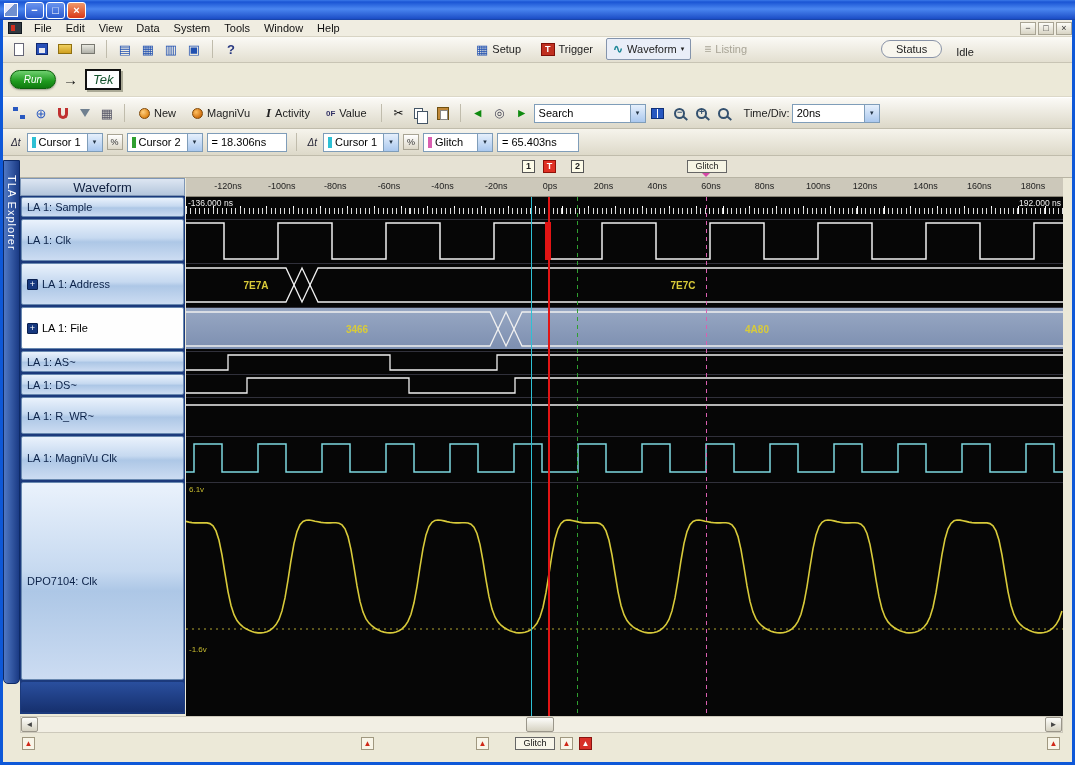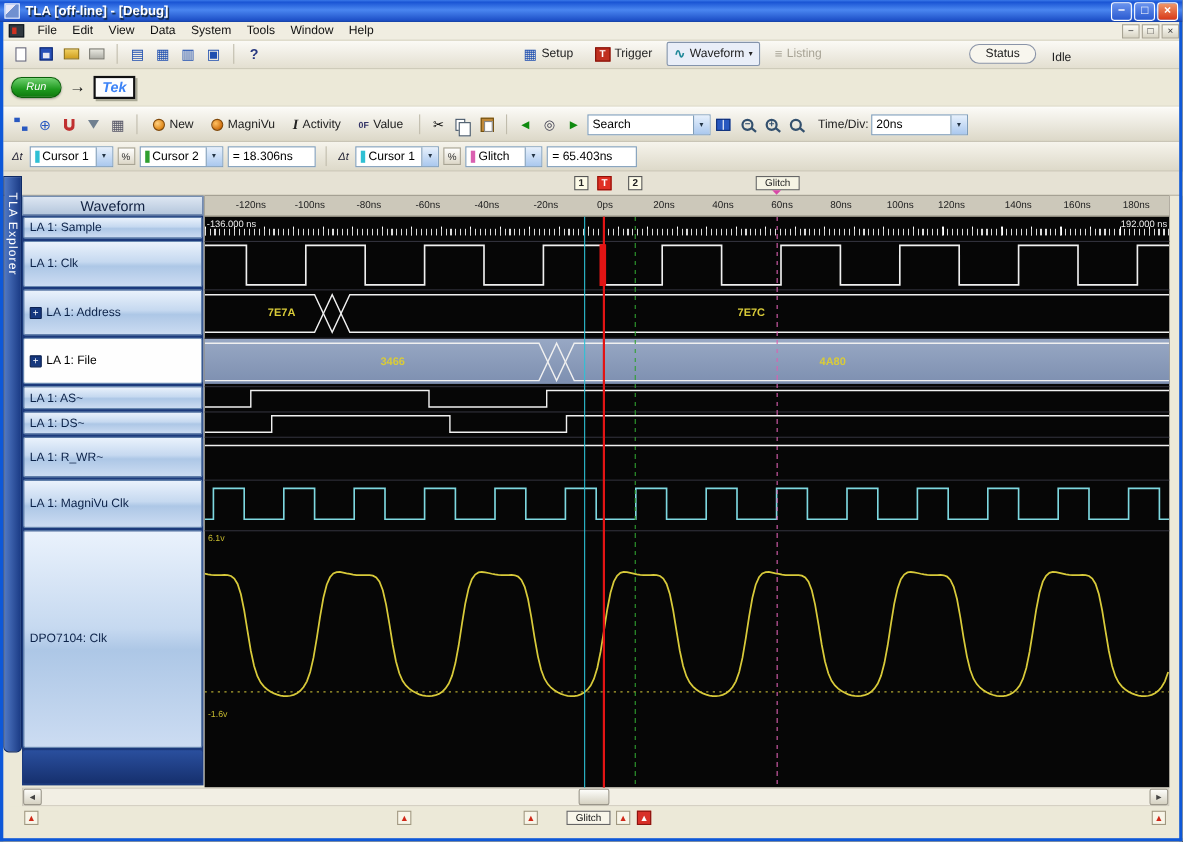--- a/index.html
+++ b/index.html
@@ -37,21 +37,21 @@
 .tbtn{display:inline-flex;align-items:center;gap:4px;padding:3px 6px;font-size:11px;color:#222;border:1px solid transparent;border-radius:2px;white-space:nowrap}
 .tbtn.pressed{border:1px solid #8494ac;background:#e9eef8}
 .tbtn.dis{color:#a8a496}
 #statusbox{border:1px solid #8a94a8;border-radius:9px;padding:2px 14px;background:#f8f6ee;font-size:11px;color:#222}
 #statusval{margin-left:14px;font-size:11px;color:#222}
 
 
 #runbar{position:absolute;left:3px;right:3px;top:63px;height:34px;background:#ece9d8;display:flex;align-items:center;padding-left:7px;border-bottom:1px solid #dcd8c8}
 #runbtn{width:46px;height:19px;border-radius:10px;background:linear-gradient(180deg,#6fd06f,#1e9a1e 60%,#0f7a0f);border:1px solid #0a600a;color:#fff;font-size:10px;font-weight:normal;font-style:italic;display:flex;align-items:center;justify-content:center;box-shadow:0 1px 2px rgba(0,0,0,.35)}
 .runarrow{font-size:15px;margin:0 7px;color:#111}
-#teklogo{border:2px solid #111;background:#fdfdfd;color:#3b82f6;font-weight:bold;font-style:italic;font-size:13px;padding:0 6px;height:21px;display:flex;align-items:center;box-shadow:2px 2px 0 rgba(90,90,70,.45)}
+#teklogo{border:2px solid #111;background:#fdfdfd;color:#14532d;font-weight:normal;font-style:italic;font-size:13px;padding:0 6px;height:21px;display:flex;align-items:center;box-shadow:2px 2px 0 rgba(90,90,70,.45)}
 
 
 #toolbar2{position:absolute;left:3px;right:3px;top:97px;height:32px;background:linear-gradient(180deg,#fbfaf6,#dcd8c8);border-top:1px solid #fff;border-bottom:1px solid #c0bcac;display:flex;align-items:center;padding:0 6px;font-size:11px;gap:2px}
 .combo{height:19px;background:#fff;border:1px solid #7f9db9;display:inline-flex;align-items:center;font-size:11px;padding-left:4px;gap:3px;white-space:nowrap}
 .combo .dd{margin-left:auto;width:15px;height:100%;background:linear-gradient(180deg,#e6f0fc,#aac8ee);border-left:1px solid #7f9db9;display:flex;align-items:center;justify-content:center;font-size:7px;color:#234}
 .garr{color:#0f8a0f;font-size:12px}
 .mag{position:relative;width:11px;height:11px;border:2px solid #33506e;border-radius:50%;display:inline-block}
 .mag::after{content:"";position:absolute;width:6px;height:2px;background:#33506e;right:-5px;bottom:-2px;transform:rotate(40deg)}
 .mag.plus::before{content:"+";position:absolute;left:0;top:-3px;width:100%;text-align:center;font-size:9px;font-weight:bold;color:#33506e}
 .mag.minus::before{content:"−";position:absolute;left:0;top:-3px;width:100%;text-align:center;font-size:9px;font-weight:bold;color:#33506e}
@@ -148,21 +148,20 @@
 .bm.solid{background:#d83028;color:#fff;border-color:#8a1410}
 #bglitch{position:absolute;top:4px;width:40px;height:13px;background:#f8f6ea;border:1px solid #666;font-size:9px;line-height:11px;text-align:center;color:#111}
 </style>
 </head>
 <body>
 
 <div id="win">
 
   <div id="titlebar">
     <span class="ticon"></span>
-    <span class="ttl">TLA [off-line] - [Debug]</span>
     <span class="wbtn min">−</span>
     <span class="wbtn max">□</span>
     <span class="wbtn cls">×</span>
   </div>
 
   <div id="menubar">
     <span class="dicon"></span>
     <span id="menuitems" style="display:flex">
         <span class="mitem">File</span>
         <span class="mitem">Edit</span>

